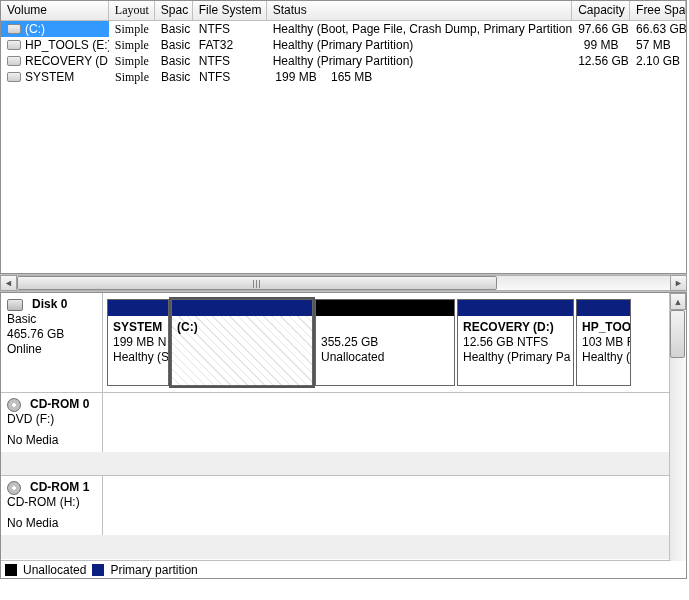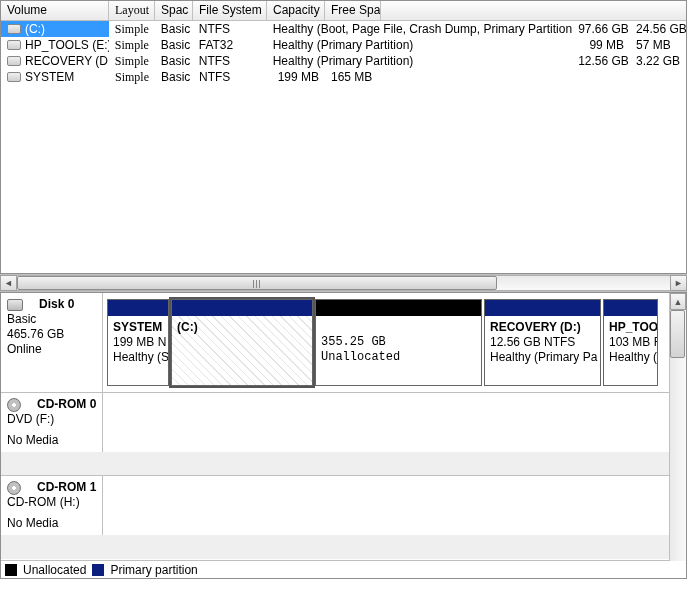--- a/index.html
+++ b/index.html
@@ -65,21 +65,21 @@
     margin-right: 4px;
     vertical-align: -1px;
     position: relative;
   }
   
   .c-volume    { width: 108px; }
   .c-layout    { width: 46px; font-family: Liberation Serif, serif; }
   .c-type      { width: 38px; }
   .c-fs        { width: 74px; }
   .c-status    { width: 306px; }
-  .c-capacity  { width: 58px; text-align: right; }
+  .c-capacity  { width: 58px; text-align: center; }
   .c-free      { width: 56px; text-align: left; }
 
   
   .mid-scrollbar {
     display: flex;
     align-items: center;
     width: 687px;
     height: 18px;
     background: #f0f0f0;
     border-top: 1px solid #c0c0c0;
@@ -138,21 +138,21 @@
   .disk-label {
     width: 102px;
     padding: 4px 4px 4px 6px;
     border-right: 1px solid #bfbfbf;
     font-size: 12px;
     line-height: 15px;
     background:#fff;
   }
   .disk-label .title {
     font-weight: bold;
-    display:flex; align-items:center; gap:16px;
+    display:flex; align-items:center; gap:9px;
   }
   .disk-icon {
     display:inline-block;
     width:16px;height:12px;
     background:linear-gradient(#e8e8e8,#bbb);
     border:1px solid #777;
     border-radius:2px;
   }
   .cd-icon {
     display:inline-block;
@@ -248,50 +248,51 @@
 </style>
 </head>
 <body>
 
 <div class="volumes-pane pane">
   <div class="vol-header">
     <div class="col c-volume">Volume</div>
     <div class="col c-layout">Layout</div>
     <div class="col c-type">Spac</div>
     <div class="col c-fs">File System</div>
+    <div class="col c-status">Status</div>
     <div class="col c-capacity">Capacity</div>
     <div class="col c-free">Free Spac</div>
   </div>
   <div class="vol-body" id="vol-body">
       <div class="vol-row selected">
         <div class="cell c-volume name-cell"><span class="drive-icon"></span>(C:)</div>
         <div class="cell c-layout">Simple</div>
         <div class="cell c-type">Basic</div>
         <div class="cell c-fs">NTFS</div>
         <div class="cell c-status">Healthy (Boot, Page File, Crash Dump, Primary Partition)</div>
         <div class="cell c-capacity">97.66 GB</div>
-        <div class="cell c-free">24.56 GB</div>
+        <div class="cell c-free">66.63 GB</div>
       </div>
       <div class="vol-row">
         <div class="cell c-volume name-cell"><span class="drive-icon"></span>HP_TOOLS (E:)</div>
         <div class="cell c-layout">Simple</div>
         <div class="cell c-type">Basic</div>
         <div class="cell c-fs">FAT32</div>
         <div class="cell c-status">Healthy (Primary Partition)</div>
         <div class="cell c-capacity">99 MB</div>
         <div class="cell c-free">57 MB</div>
       </div>
       <div class="vol-row">
         <div class="cell c-volume name-cell"><span class="drive-icon"></span>RECOVERY (D:)</div>
         <div class="cell c-layout">Simple</div>
         <div class="cell c-type">Basic</div>
         <div class="cell c-fs">NTFS</div>
         <div class="cell c-status">Healthy (Primary Partition)</div>
         <div class="cell c-capacity">12.56 GB</div>
-        <div class="cell c-free">3.22 GB</div>
+        <div class="cell c-free">2.10 GB</div>
       </div>
       <div class="vol-row">
         <div class="cell c-volume name-cell"><span class="drive-icon"></span>SYSTEM</div>
         <div class="cell c-layout">Simple</div>
         <div class="cell c-type">Basic</div>
         <div class="cell c-fs">NTFS</div>
         <div class="cell c-capacity">199 MB</div>
         <div class="cell c-free">165 MB</div>
       </div>
     </div>
@@ -326,21 +327,21 @@
               <div>199 MB N</div>
               <div>Healthy (S</div>
             </div>
           </div>
           <div class="partition selected" style="width: 142px;">
             <div class="bar"></div>
             <div class="body">
               <div class="pname">(C:)</div>
             </div>
           </div>
-          <div class="partition unalloc" style="width: 167px; font-family: Liberation Mono, monospace;">
+          <div class="partition unalloc" style="width: 140px;">
             <div class="bar"></div>
             <div class="body">
               <div style="height:15px"></div>
               <div>355.25 GB</div>
               <div>Unallocated</div>
             </div>
           </div>
           <div class="partition" style="width: 117px;">
             <div class="bar"></div>
             <div class="body">

